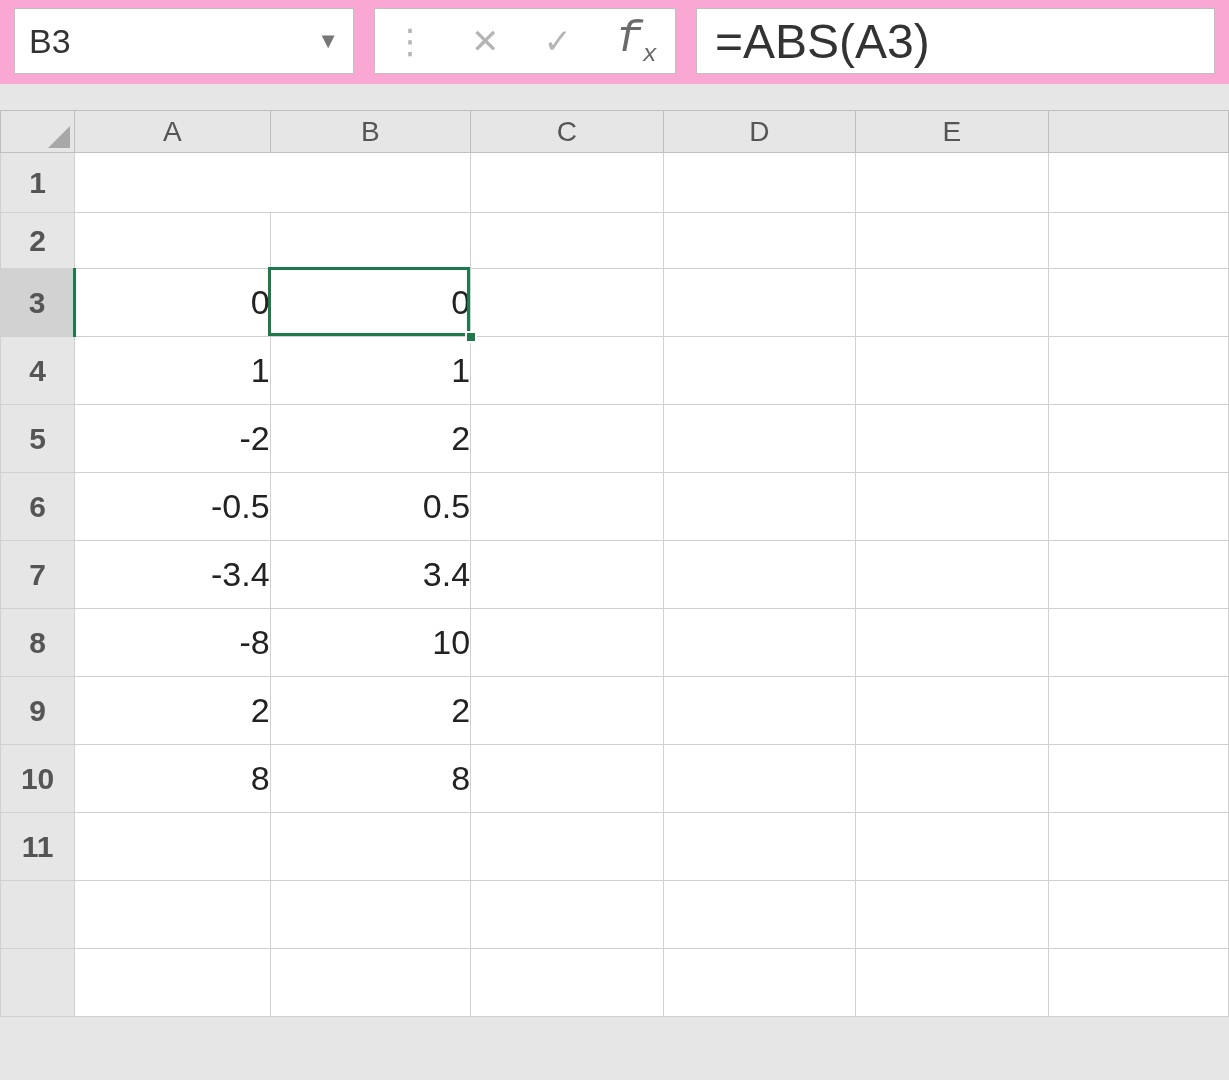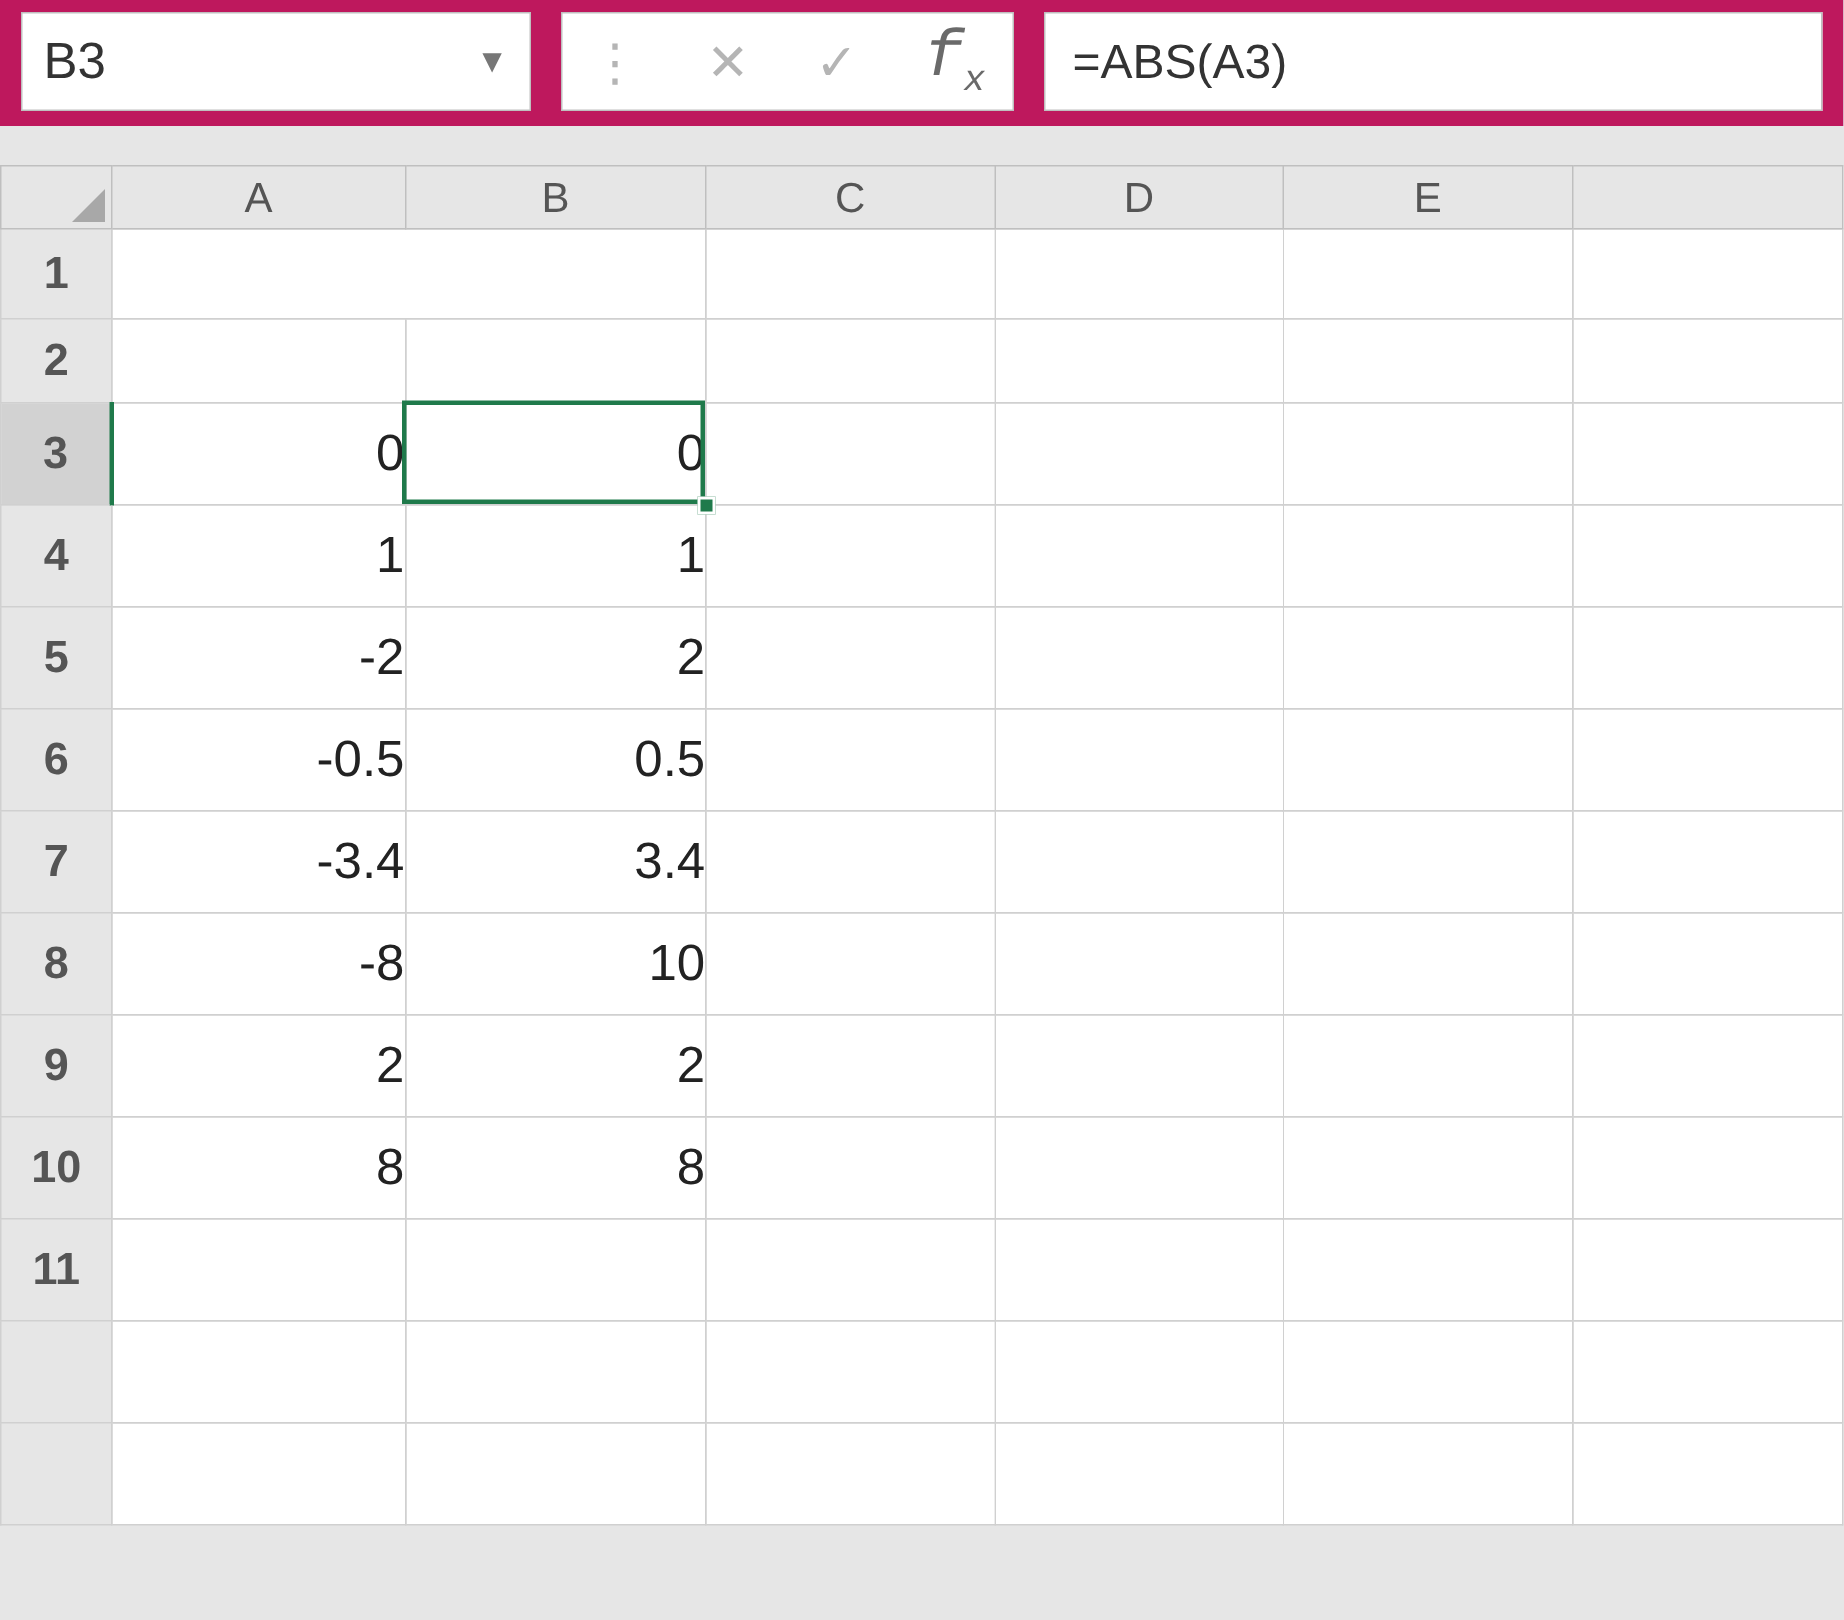--- a/index.html
+++ b/index.html
@@ -13,21 +13,21 @@
     height: 1080px;
     overflow: hidden;
   }
   
   .formula-bar {
     display: flex;
     align-items: stretch;
     padding: 8px 14px 10px 14px;
     gap: 20px;
     height: 84px;
-    background: #be185d;
+    background: #f9a8d4;
   }
   .name-box {
     width: 340px;
     background: #fff;
     border: 1px solid #bfbfbf;
     display: flex;
     align-items: center;
     padding: 0 14px;
     font-size: 34px;
     position: relative;
@@ -50,21 +50,21 @@
   .fb-icon { font-size: 34px; display:flex; align-items:center; }
   .fx { font-family: Liberation Mono, monospace; font-style: italic; color:#6a6a6a; font-size: 44px; }
   .fx sub { font-size: 0.55em; vertical-align: sub; font-style: italic; }
   .formula-input {
     flex: 1;
     background: #fff;
     border: 1px solid #bfbfbf;
     display: flex;
     align-items: center;
     padding: 0 18px;
-    font-size: 32px;
+    font-size: 48px;
     color: #333;
   }
   
   .grid-wrap {
     position: relative;
     padding-top: 26px;
   }
   table.grid {
     border-collapse: collapse;
     table-layout: fixed;

